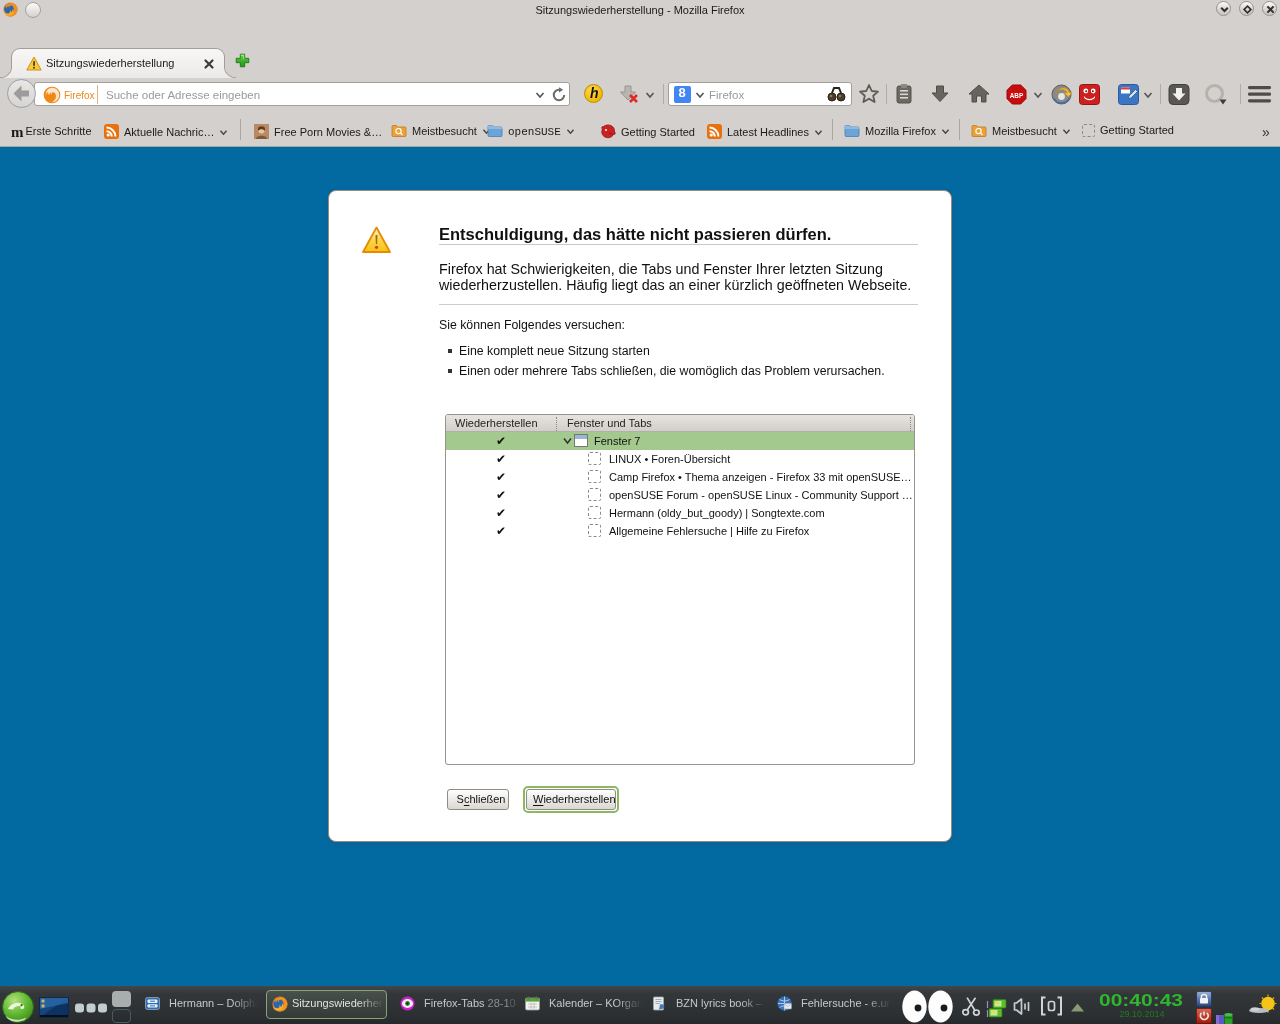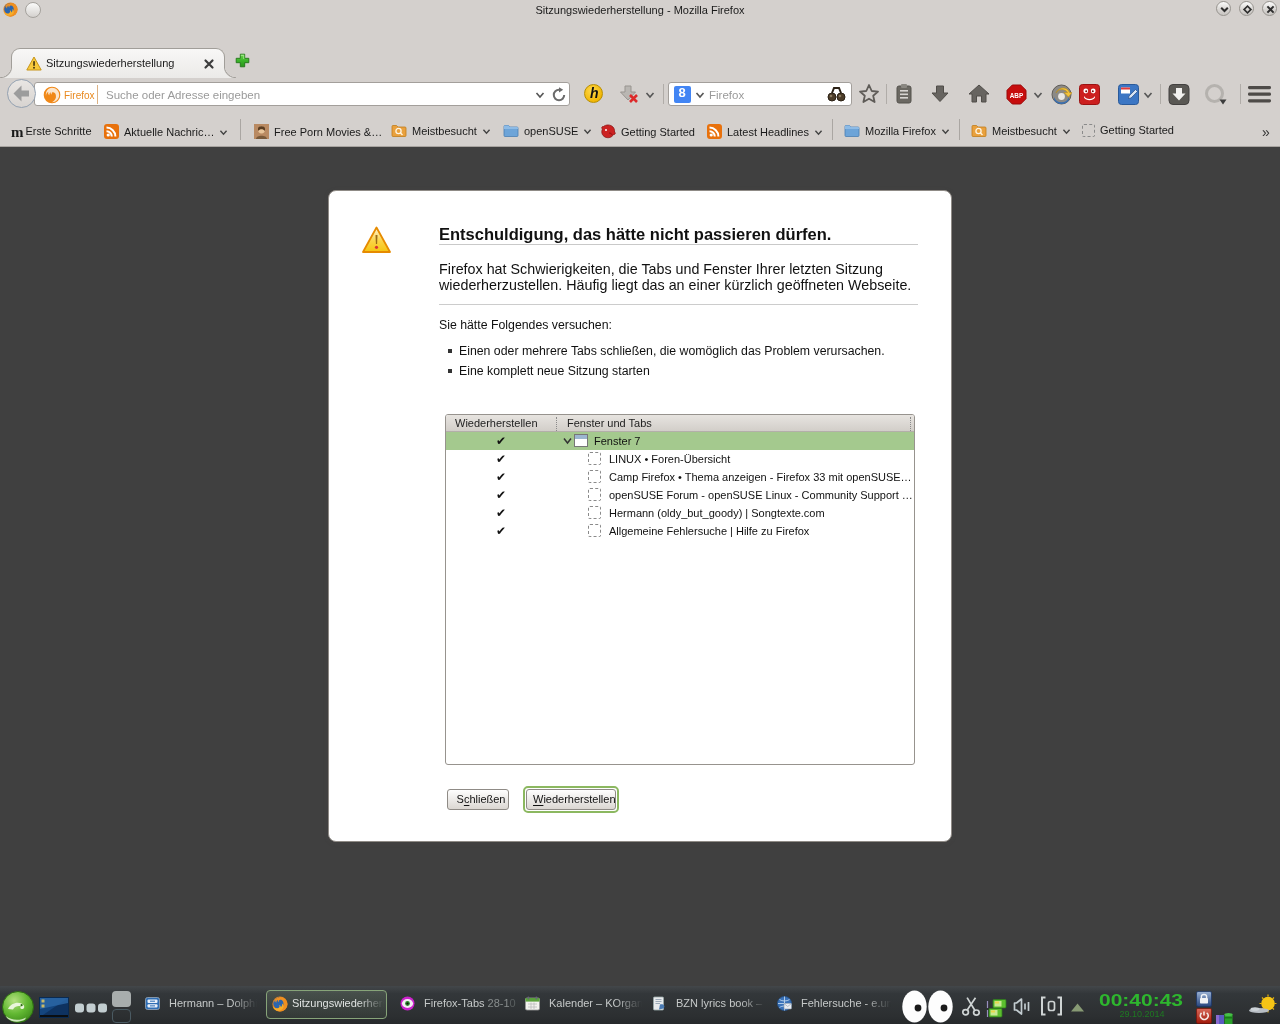--- a/index.html
+++ b/index.html
@@ -37,21 +37,21 @@
   border:1px solid #a39f9b; border-radius:3px; }
 #searchbar .ph { position:absolute; left:40px; top:6px; color:#9a9a9a; font-size:11.5px; }
 .tbsep { position:absolute; top:84px; width:1px; height:20px; background:#b0aca8; }
 
 #bookmarks { position:absolute; left:0; top:112px; width:1280px; height:35px; border-bottom:1px solid #a8a4a0; font-size:11px; color:#1a1a1a; }
 .bmitem { position:absolute; top:12px; height:17px; white-space:nowrap; }
 .bmitem .ic { display:inline-block; vertical-align:-3px; margin-right:5px; }
 .bmsep { position:absolute; top:7px; width:1px; height:21px; background:#aaa6a2; }
 .bmchev { margin-left:5px; }
 
-#content { position:absolute; left:0; top:147px; width:1280px; height:839px; background:#404040; }
+#content { position:absolute; left:0; top:147px; width:1280px; height:839px; background:#0369a1; }
 #dialog { position:absolute; left:328px; top:43px; width:624px; height:652px; background:#fff;
   border:1px solid #8f8b86; border-radius:8px; box-shadow:0 1px 4px rgba(80,75,70,0.25); }
 #dlg-head { position:absolute; left:110px; top:34px; width:479px; font-size:16.5px; font-weight:bold; color:#111;
   border-bottom:1px solid #c9c9c9; padding-bottom:1px; line-height:18px; }
 #dlg-p { position:absolute; left:110px; top:70px; width:500px; font-size:14.3px; color:#111; line-height:16px; }
 #dlg-hr { position:absolute; left:110px; top:113px; width:479px; border-top:1px solid #ccc; }
 #dlg-try { position:absolute; left:110px; top:127px; font-size:12.3px; color:#111; }
 #dlg-ul { position:absolute; left:119px; top:153px; font-size:12.3px; color:#111; }
 #dlg-ul div { margin-bottom:6px; }
 #dlg-ul .b { display:inline-block; width:4px; height:4px; background:#333; margin-right:7px; vertical-align:2px; }
@@ -278,21 +278,21 @@
           <path d="M2 15 C2 10.5 13 10.5 13 15 Z" fill="#7a5a3a"></path>
           <path d="M4 4.5 C4 1.5 11 1.5 11 4.5 L11 7 C9 4.5 6 4.5 4 7 Z" fill="#5a3d22"></path>
         </svg>Free Porn Movies &amp;…</span>
     <span class="bmitem" style="left:391px;"><svg class="ic" width="16" height="14" viewBox="0 0 16 14">
           <path d="M1 2.5 Q1 1.5 2 1.5 L5.5 1.5 L7 3 L14 3 Q15 3 15 4 L15 11.5 Q15 12.5 14 12.5 L2 12.5 Q1 12.5 1 11.5 Z" fill="#e9a13e" stroke="#c07c1a" stroke-width="0.8"></path>
           <circle cx="7.5" cy="7" r="2.6" fill="none" stroke="#fff6e4" stroke-width="1.3"></circle>
           <path d="M9.5 9 L11.5 11" stroke="#fff6e4" stroke-width="1.5"></path>
         </svg>Meistbesucht<svg class="bmchev" width="9" height="7" viewBox="0 0 10 8">
           <path d="M1.5 2 L5 6 L8.5 2" stroke="#444" stroke-width="1.6" fill="none"></path>
         </svg></span>
-    <span class="bmitem" style="left:503px;"><svg class="ic" width="16" height="14" viewBox="0 0 16 14">
+    <span class="bmitem" style="left:487px;font-family:Liberation Mono, monospace;"><svg class="ic" width="16" height="14" viewBox="0 0 16 14">
           <path d="M1 2.5 Q1 1.5 2 1.5 L5.5 1.5 L7 3 L14 3 Q15 3 15 4 L15 11.5 Q15 12.5 14 12.5 L2 12.5 Q1 12.5 1 11.5 Z" fill="#6da4d8" stroke="#4a7fb2" stroke-width="0.8"></path>
           <path d="M1 5 L15 5 L15 4 Q15 3 14 3 L7 3 L5.5 1.5 L2 1.5 Q1 1.5 1 2.5 Z" fill="#8dbbe6"></path>
         </svg>openSUSE<svg class="bmchev" width="9" height="7" viewBox="0 0 10 8">
           <path d="M1.5 2 L5 6 L8.5 2" stroke="#444" stroke-width="1.6" fill="none"></path>
         </svg></span>
     <span class="bmitem" style="left:600px;"><svg class="ic" width="16" height="15" viewBox="0 0 16 15">
           <path d="M8 1 C12 1 15 4 14.5 8 C16 9 15 11 13.5 10.5 C12 13.5 8 14.5 5 13 C2 11.5 1 8 2.5 5 C1 4 2 2 3.5 2.5 C4.8 1.5 6.3 1 8 1 Z" fill="#cc2222" stroke="#8b1111" stroke-width="0.8"></path>
           <circle cx="6" cy="6" r="1" fill="#fff"></circle>
           <path d="M9 9 C11 9 12 10 12 11" stroke="#8b1111" stroke-width="1" fill="none"></path>
         </svg>Getting Started</span>
@@ -334,24 +334,24 @@
             <stop offset="1" stop-color="#f5c511"></stop>
         </linearGradient>
       </defs>
       <path d="M14.5 1.5 L28 26 L1 26 Z" fill="url(#warng)" stroke="#e68b00" stroke-width="1.8" stroke-linejoin="round"></path>
       <path d="M13.5 9 L15.5 9 L15.1 18 L13.9 18 Z" fill="#9a6a14"></path>
       <circle cx="14.5" cy="21.3" r="1.6" fill="#d33"></circle>
     </svg>
     <div id="dlg-head">Entschuldigung, das hätte nicht passieren dürfen.</div>
     <div id="dlg-p">Firefox hat Schwierigkeiten, die Tabs und Fenster Ihrer letzten Sitzung<br>wiederherzustellen. Häufig liegt das an einer kürzlich geöffneten Webseite.</div>
     <div id="dlg-hr"></div>
-    <div id="dlg-try">Sie hätte Folgendes versuchen:</div>
+    <div id="dlg-try">Sie können Folgendes versuchen:</div>
     <div id="dlg-ul">
+      <div><span class="b"></span>Eine komplett neue Sitzung starten</div>
       <div><span class="b"></span>Einen oder mehrere Tabs schließen, die womöglich das Problem verursachen.</div>
-      <div><span class="b"></span>Eine komplett neue Sitzung starten</div>
     </div>
     <div id="tree">
       <div id="tree-head">
         <span style="position:absolute;left:9px;top:2px;">Wiederherstellen</span>
         <span class="hsplit" style="left:110px;"></span>
         <span style="position:absolute;left:121px;top:2px;">Fenster und Tabs</span>
         <span class="hsplit" style="left:464px;"></span>
       </div>
       <div class="trow sel" style="top:17px;">
         <span class="chk">✔</span>

